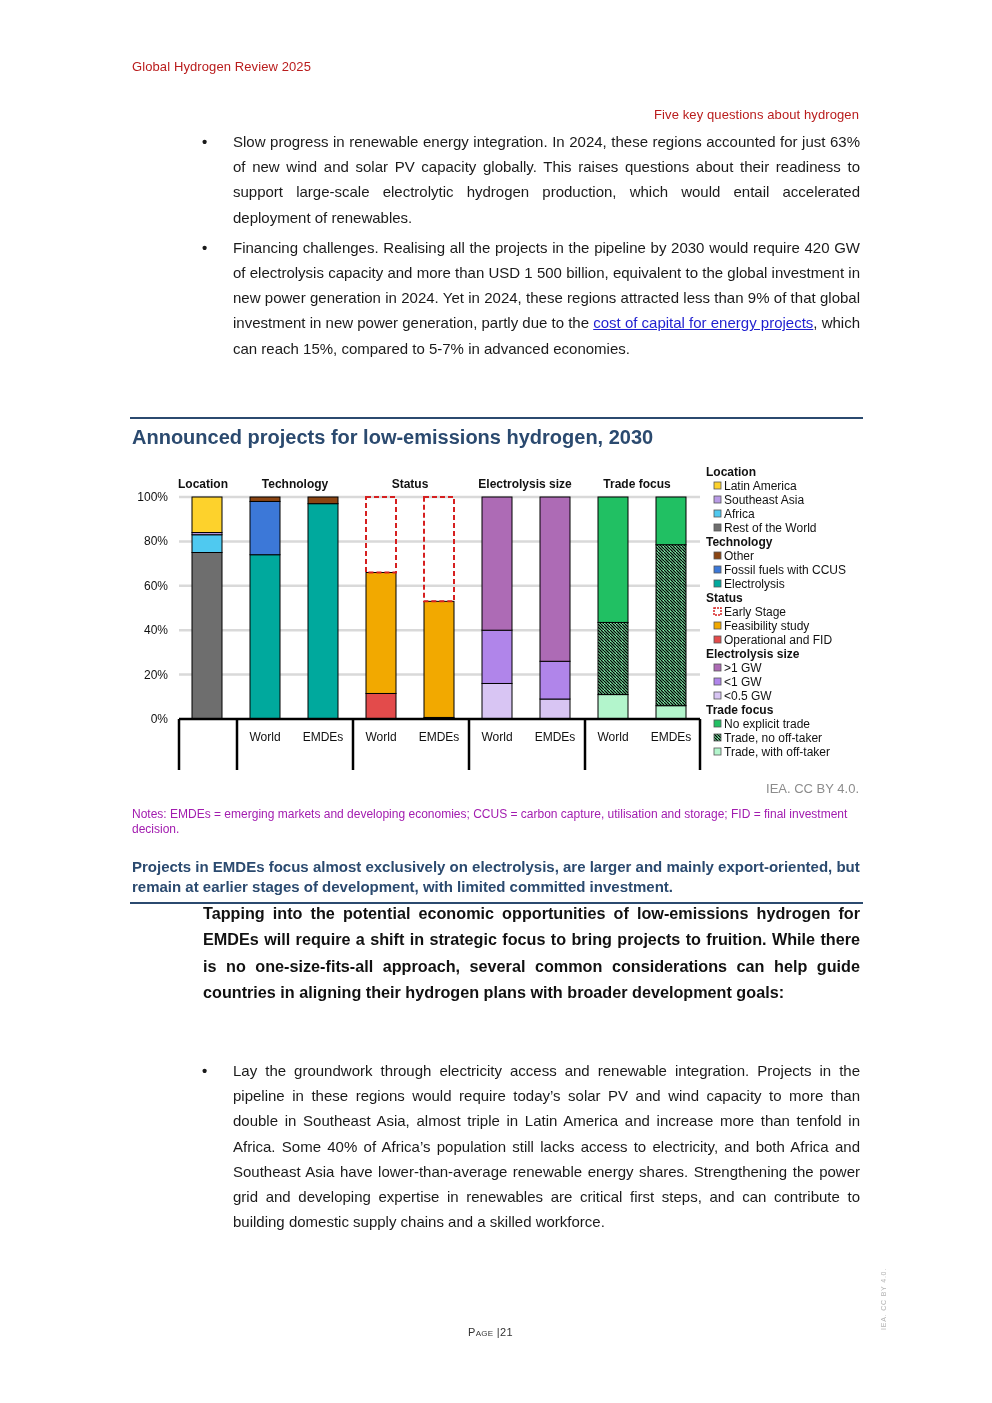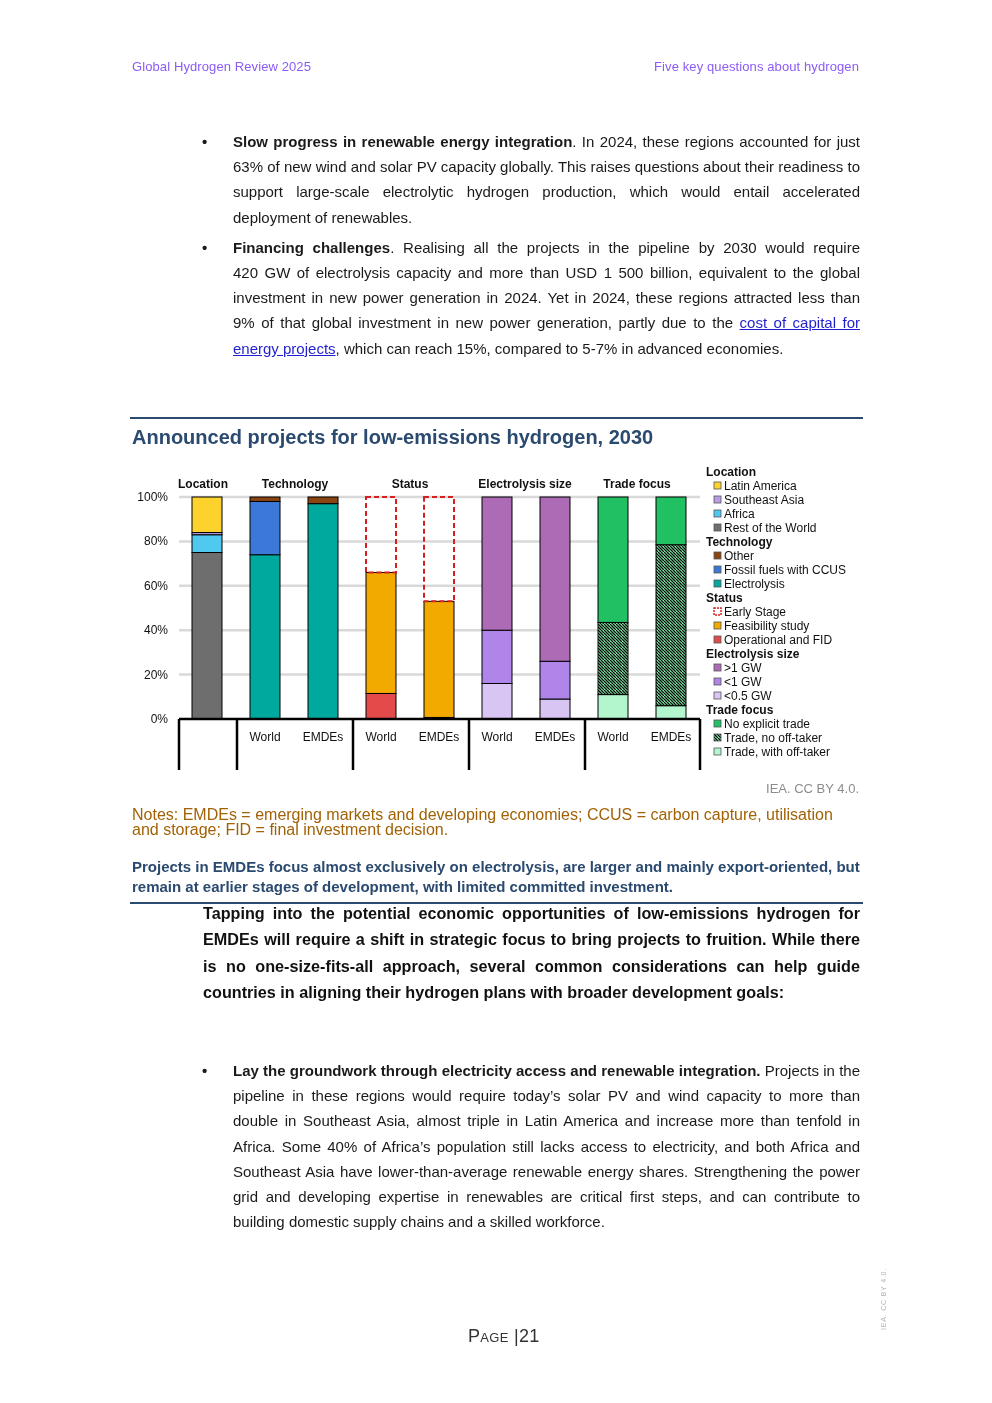--- a/index.html
+++ b/index.html
@@ -1,34 +1,34 @@
 <!DOCTYPE html>
 <html><head>
 <meta charset="utf-8">
 <style>
   * { box-sizing: border-box; margin: 0; padding: 0; }
   body { width: 992px; height: 1403px; background: #ffffff; position: relative; font-family: "Liberation Sans", sans-serif; color: #111; overflow: hidden; }
   .abs { position: absolute; }
-  .hdr { top: 59px; font-size: 13px; color: #8b5cf6; letter-spacing: 0.1px; text-align: right; }
+  .hdr { top: 59px; font-size: 13px; color: #b91c1c; letter-spacing: 0.1px; text-align: right; }
   .hdr-left { left: 132px; }
-  .hdr-right { right: 133px; }
+  .hdr-right { right: 133px; margin-top: 48px; }
   .bullets { left: 200px; width: 660px; }
   .bullet { position: relative; padding-left: 33px; font-size: 15px; line-height: 25.2px; text-align: justify; color: #1a1a1a; }
   .bullet .dot { position: absolute; left: 2px; top: 0; font-size: 15px; font-weight: bold; }
-  .bullet b { font-weight: bold; margin-top: 8px; }
+  .bullet b { font-weight: normal; margin-top: 8px; }
   .bullet + .bullet { margin-top: 5px; }
   a.link { color: #1f1fd0; text-decoration: underline; }
   .rule { left: 130px; width: 733px; height: 2px; background: #2b4a6f; }
   .fig-title { left: 132px; top: 426px; font-size: 20px; font-weight: bold; color: #2b4a6f; }
   .chart { left: 130px; top: 462px; width: 740px; height: 320px; }
   .credit { right: 133px; top: 781px; font-size: 13px; color: #8c8c8c; }
-  .notes { left: 132px; top: 807px; width: 728px; font-size: 16px; line-height: 15px; color: #a16207; }
+  .notes { left: 132px; top: 807px; width: 728px; font-size: 12px; line-height: 15px; color: #a21caf; }
   .takeaway { left: 132px; top: 857px; width: 728px; font-size: 15px; line-height: 20px; font-weight: bold; color: #2b4a6f; }
   .lead { left: 203px; top: 900px; width: 657px; font-size: 16.2px; line-height: 26.4px; font-weight: bold; text-align: justify; color: #111; }
-  .page-num { left: 468px; top: 1326px; font-size: 18px; color: #333; letter-spacing: 0.3px; }
+  .page-num { left: 468px; top: 1326px; font-size: 11px; color: #333; letter-spacing: 0.3px; }
   .page-num .sc { font-variant: small-caps; }
   .side-credit { left: 880px; top: 1330px; font-size: 7px; color: #b3b3b3; transform: rotate(-90deg); transform-origin: left top; letter-spacing: 0.8px; white-space: nowrap; }
   svg text { font-family: "Liberation Sans", sans-serif; }
 </style>
 </head>
 <body>
 
 <div class="abs hdr hdr-left">Global Hydrogen Review 2025</div>
 <div class="abs hdr hdr-right">Five key questions about hydrogen</div>
 

